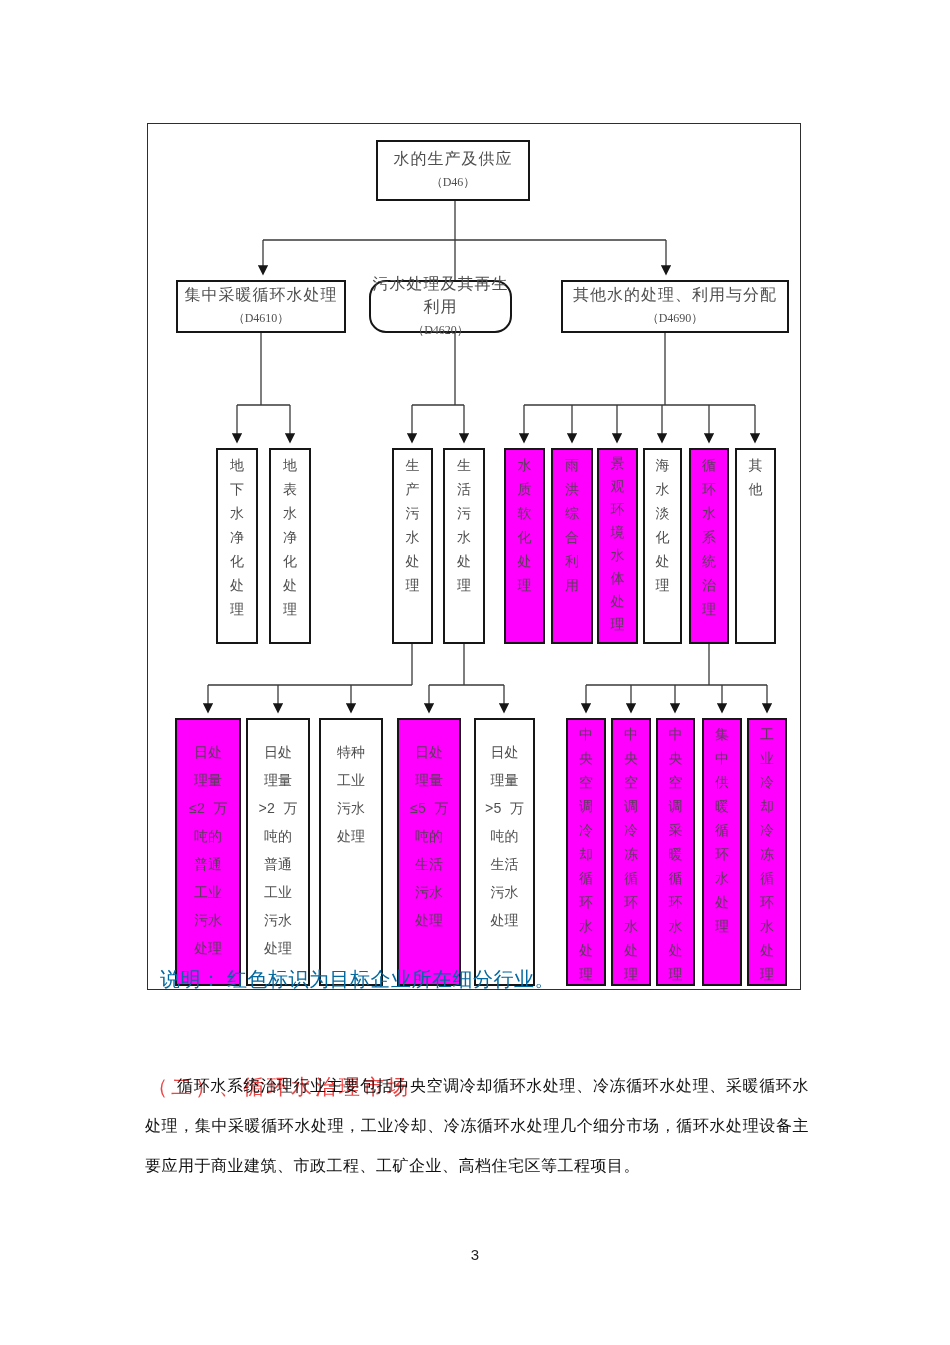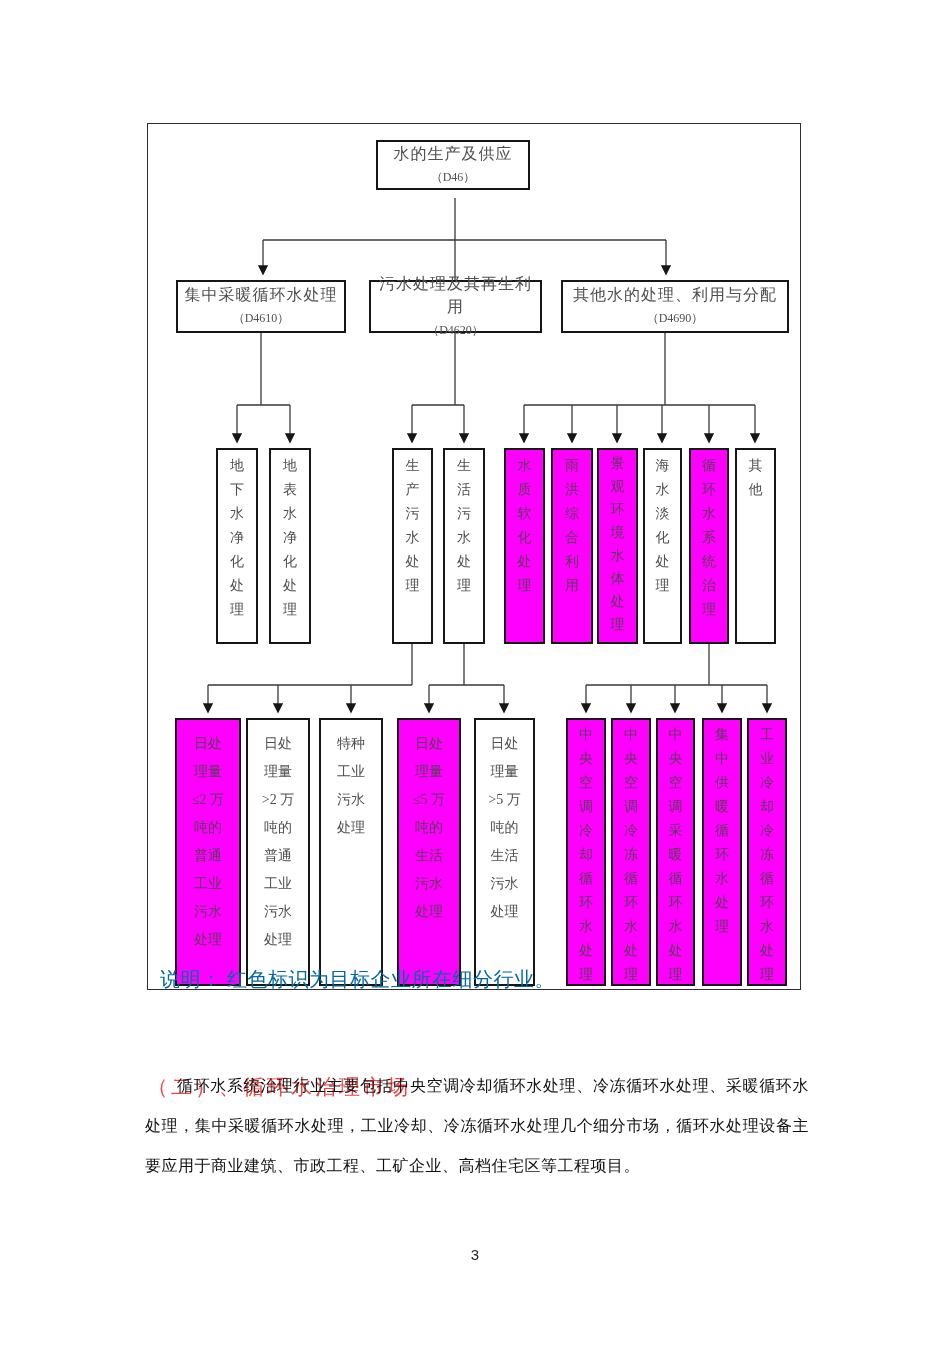--- a/index.html
+++ b/index.html
@@ -18,23 +18,23 @@
   .arrows line { stroke:#3a3a3a; stroke-width:1.3; marker-end:url(#arr); }
 
   .node {
     position:absolute; border:2px solid #161616; background:#ffffff;
     display:flex; flex-direction:column; justify-content:center; align-items:center;
     color:#4f4f4f; text-align:center;
   }
   .node .t { font-size:16px; line-height:23px; letter-spacing:1px; }
   .node .c { font-size:12px; line-height:24px; }
 
-  .n-root { left:228px; top:16px;  width:154px; height:50px; }
+  .n-root { left:228px; top:16px;  width:154px; height:61px; }
   .n-a    { left:28px;  top:156px; width:170px; height:53px; }
-  .n-b    { left:221px; top:156px; width:173px; height:53px; }
+  .n-b    { left:221px; top:156px; width:143px; height:53px;border-radius:17px; }
   .n-c    { left:413px; top:156px; width:228px; height:53px; }
 
   .vbox {
     position:absolute; border:2px solid #161616; background:#ffffff;
     color:#4f4f4f; white-space:pre-line; text-align:center;
     font-size:14px;
   }
   .hl { background:#ff00ff; color:#5a3d5a; }
 
   .v3 { top:324px; height:196px; line-height:24px; padding-top:4px; }
@@ -43,21 +43,21 @@
   .p3 { left:244px; width:41px; }
   .p4 { left:295px; width:42px; }
   .p5 { left:356px; width:41px; }
   .p6 { left:403px; width:42px; }
   .p7 { left:449px; width:41px; line-height:23px; padding-top:2px; }
   .p8 { left:495px; width:39px; }
   .p9 { left:541px; width:40px; }
   .p10{ left:587px; width:41px; }
 
   .v4 { top:594px; height:268px; }
-  .v4.wide   { line-height:28px; padding-top:10px; }
+  .v4.wide   { line-height:28px; padding-top:19px;font-family:Liberation Mono, monospace; }
   .v4.narrow { line-height:24px; padding-top:3px; }
   .q1 { left:27px;  width:66px; }
   .q2 { left:98px;  width:64px; }
   .q3 { left:171px; width:64px; }
   .q4 { left:249px; width:64px; }
   .q5 { left:326px; width:61px; }
   .q6 { left:418px; width:40px; }
   .q7 { left:463px; width:40px; }
   .q8 { left:508px; width:39px; }
   .q9 { left:554px; width:40px; }

